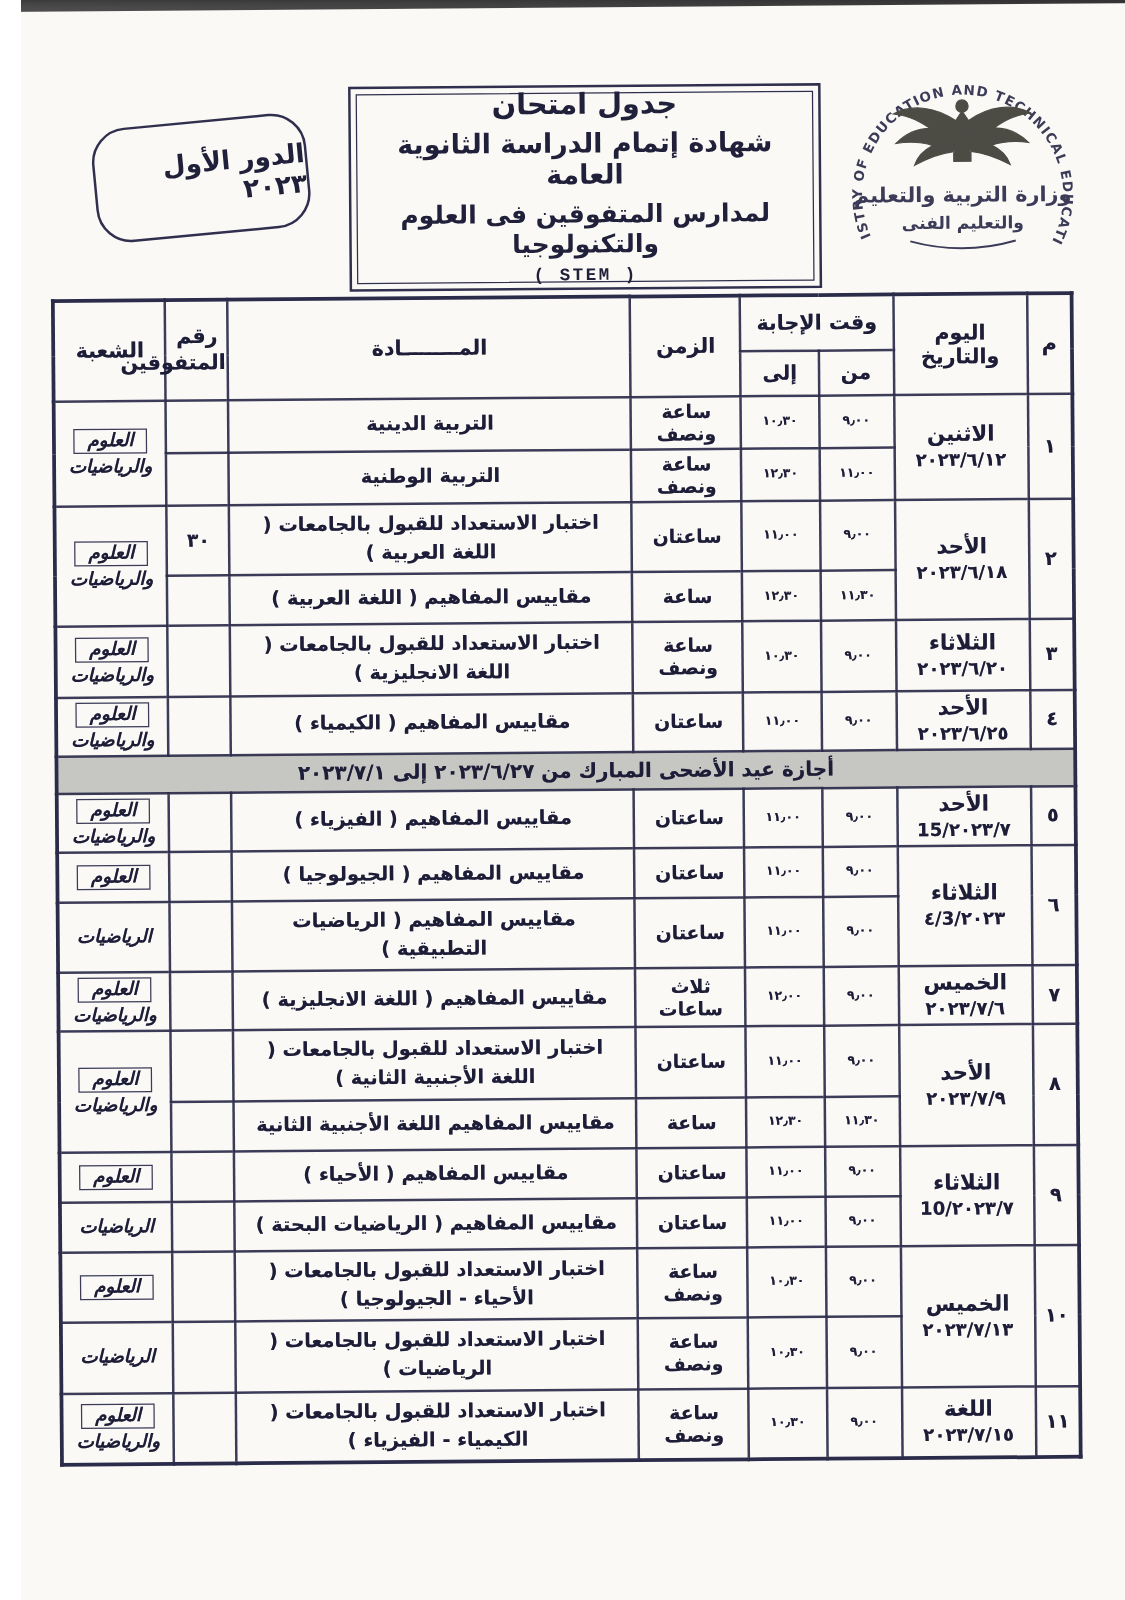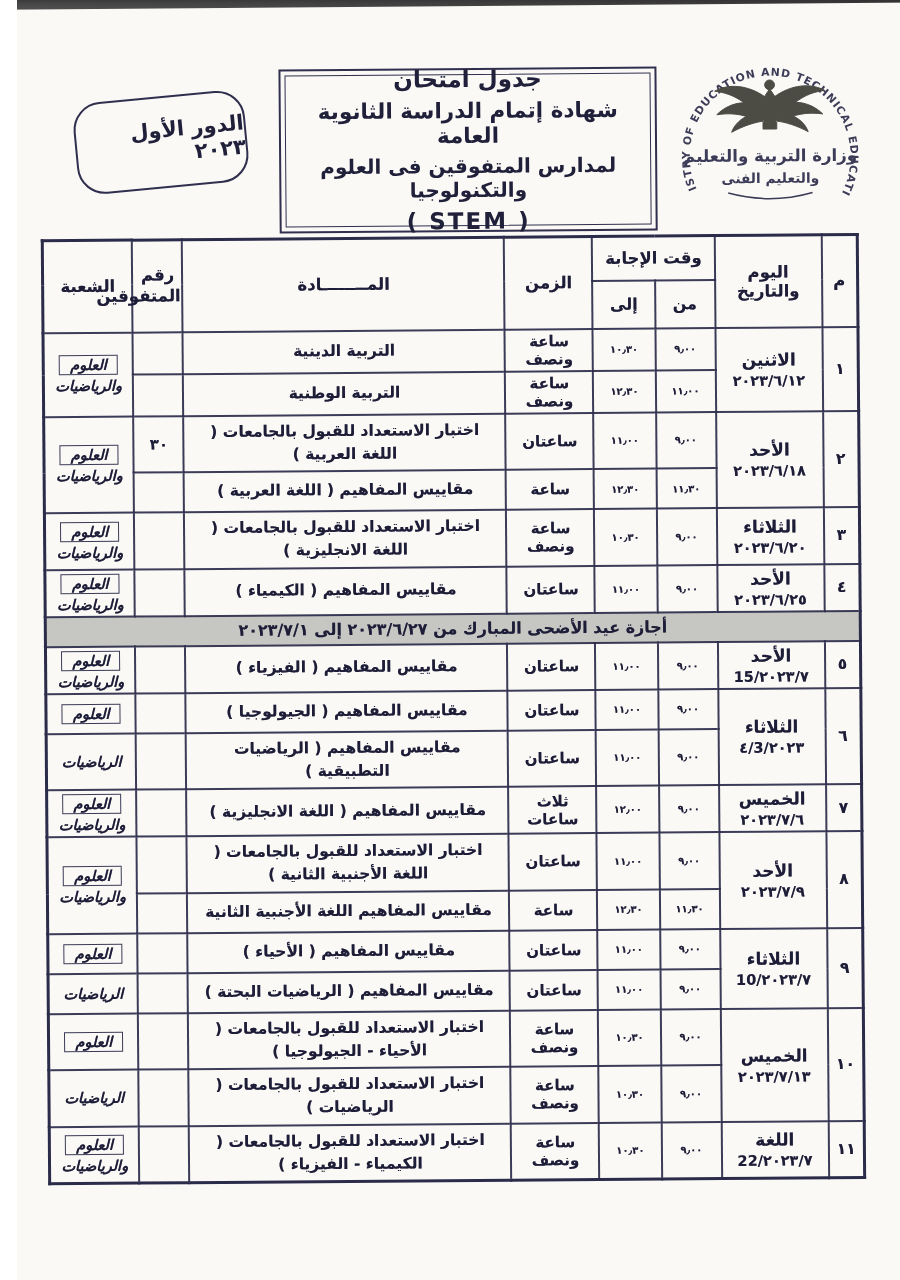--- a/index.html
+++ b/index.html
@@ -29,37 +29,37 @@
     border:2px solid #30304e; padding:4px;
   }
   .title-box .inner {
     width:100%; height:100%; border:1.6px solid #30304e;
     display:flex; flex-direction:column; align-items:center; justify-content:center;
     gap:6px; text-align:center; font-weight:bold;
   }
   .tl1 { font-size:23px; }
   .tl2 { font-size:21.5px; }
   .tl3 { font-size:20px; }
-  .tl4 { font-size:23px; letter-spacing:2px; }
+  .tl4 { font-size:14px; letter-spacing:2px;font-family:Liberation Mono, monospace; }
   .logo { position:absolute; left:666px; top:42px; width:206px; height:210px; }
   
   .sheet-table-wrap { position:absolute; left:42px; top:230px; width:815px; }
   table {
     border-collapse:collapse; table-layout:fixed; width:815px; direction:rtl;
     border:3px solid #2b2b4a;
   }
   th, td {
     border:2px solid rgba(43,43,74,0.92);
     text-align:center; vertical-align:middle;
     color:#1d1d38; font-weight:bold;
     padding:2px 3px;
     text-shadow:0 0 0.4px rgba(32,32,62,0.55);
   }
   thead tr:first-child th { height:44px; font-size:16.5px; }
-  thead tr:last-child th { height:48px; font-size:16px; }
+  thead tr:last-child th { height:36px; font-size:16px; }
   th.formcol { font-size:11px; line-height:1.25; padding:1px; }
   tbody td { height:40px; font-size:15px; }
   td.subj { font-size:15.5px; line-height:1.5; padding:4px 10px; }
   td.time { font-size:10px; letter-spacing:0.5px; }
   td.dur { font-size:15px; }
   td.num { font-size:15.5px; }
   td.daycell .day { font-size:17px; }
   td.daycell .date { font-size:14.5px; margin-top:3px; letter-spacing:0.5px; }
   td.branch { font-size:14.5px; padding:3px 2px;font-style:italic; }
   .branch-box {
@@ -343,21 +343,21 @@
             <td class="time">١٠٫٣٠</td>
             <td class="dur">ساعة ونصف</td>
             <td class="subj">اختبار الاستعداد للقبول بالجامعات ( الرياضيات )</td>
             <td class="form"></td>
             <td class="branch">الرياضيات</td>
           </tr>
           <tr>
             <td class="num">١١</td>
             <td class="daycell">
               <div class="day">اللغة</div>
-              <div class="date">٢٠٢٣/٧/22</div>
+              <div class="date">٢٠٢٣/٧/١٥</div>
             </td>
             <td class="time">٩٫٠٠</td>
             <td class="time">١٠٫٣٠</td>
             <td class="dur">ساعة ونصف</td>
             <td class="subj">اختبار الاستعداد للقبول بالجامعات ( الكيمياء - الفيزياء )</td>
             <td class="form"></td>
             <td class="branch">
               <div class="branch-box">العلوم</div>
               <div class="branch-below">والرياضيات</div>
             </td>

